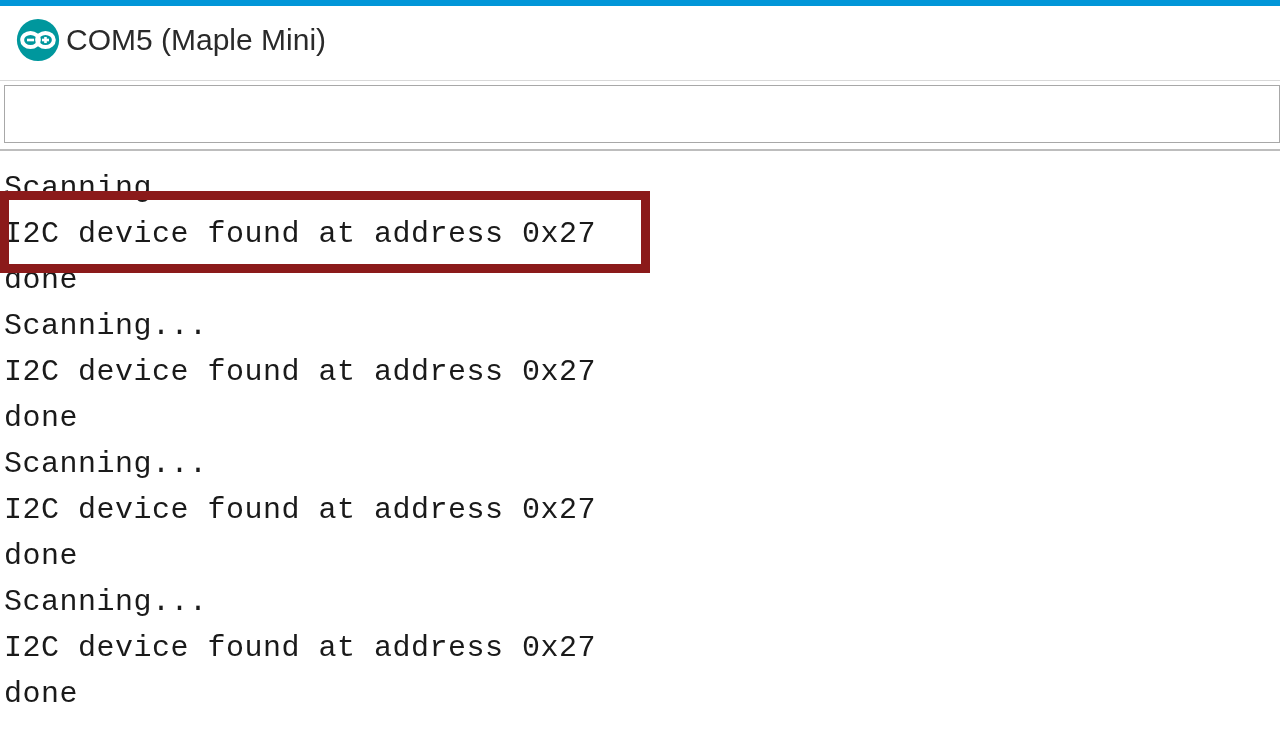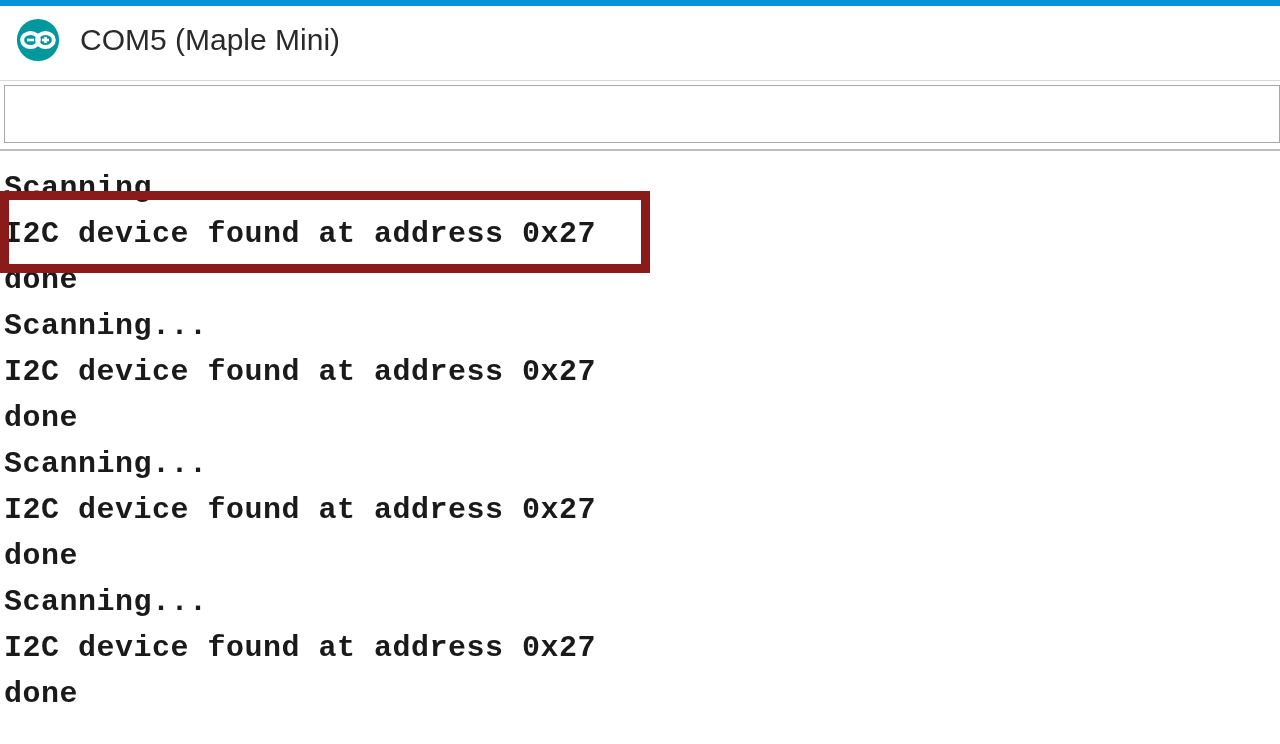--- a/index.html
+++ b/index.html
@@ -12,21 +12,21 @@
     }
     .top-accent {
       width: 100%;
       height: 6px;
       background: #0296d8;
     }
     .title-bar {
       display: flex;
       align-items: center;
       padding: 12px 16px 18px 16px;
-      gap: 20px;
+      gap: 6px;
     }
     .app-icon {
       width: 44px;
       height: 44px;
       flex-shrink: 0;
     }
     .window-title {
       font-size: 30px;
       color: #2a2a2a;
       font-weight: 400;
@@ -43,21 +43,20 @@
       padding: 8px 10px;
       border: 1px solid #a8a8a8;
       background: #ffffff;
       margin: 4px 0 6px 0;
       outline: none;
       font-family: "Segoe UI", Arial, sans-serif;
     }
     .output-area {
       padding: 14px 0 0 4px;
       position: relative;
-      font-weight: bold;
     }
     .output-line {
       font-family: "Consolas", "Courier New", monospace;
       font-size: 30px;
       line-height: 46px;
       color: #1a1a1a;
       white-space: pre;
       letter-spacing: 0.5px;
     }
     .highlight-box {

